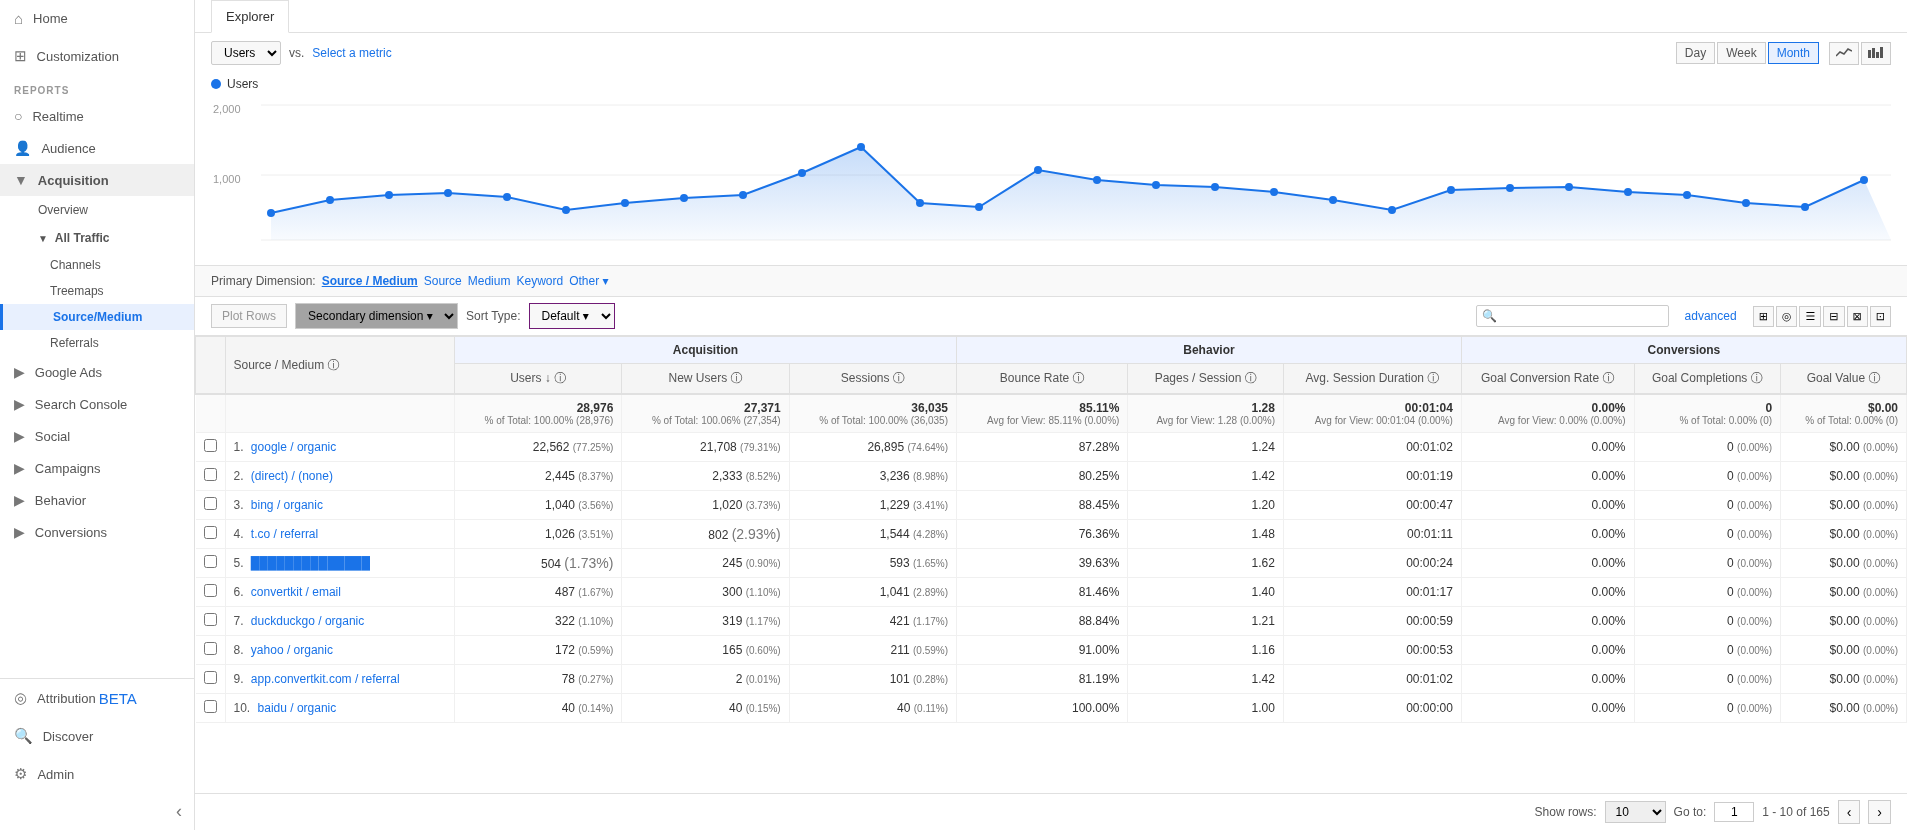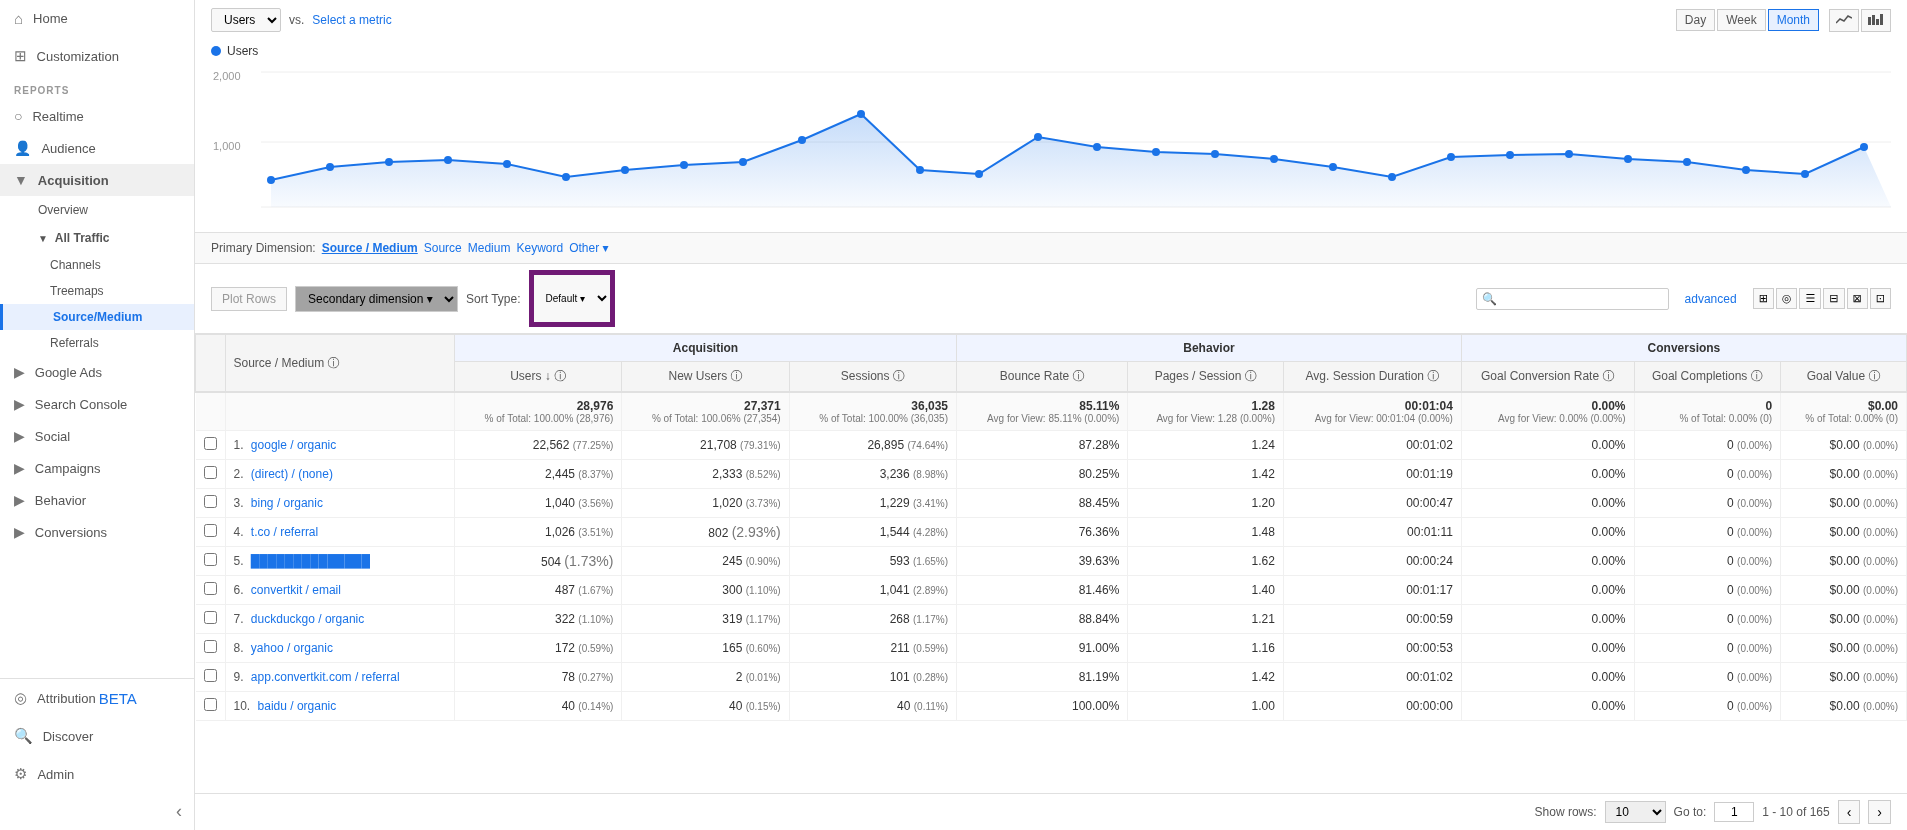--- a/index.html
+++ b/index.html
@@ -217,25 +217,25 @@
     }
     .secondary-dim-select {
       padding: 4px 8px;
       border: 1px solid #ccc;
       background: #a3a3a3;
       cursor: pointer;
       font-size: 12px;
     }
     .sort-type-label { font-size: 12px; color: #555; }
     .sort-type-select {
-      padding: 17px 8px;
-      border: 5px solid #701a75;
+      padding: 4px 8px;
+      border: 1px solid #701a75;
       background: #f8f8f8;
       cursor: pointer;
-      font-size: 10px;
+      font-size: 12px;
     }
     .search-box {
       margin-left: auto;
       display: flex;
       align-items: center;
       border: 1px solid #ccc;
       border-radius: 2px;
       background: #fff;
       padding: 3px 6px;
     }
@@ -425,20 +425,23 @@
       <span>Admin</span>
     </div>
     <div class="collapse-btn">
       <span>‹</span>
     </div>
   </div>
 </nav>
 
 <div id="main">
 
+  <div class="explorer-tabs">
+    <div class="explorer-tab active">Explorer</div>
+  </div>
 
 
   <div class="chart-controls">
     <select class="metric-select">
       <option>Users</option>
     </select>
     <span class="vs-text">vs.</span>
     <span class="select-metric">Select a metric</span>
     <div class="chart-time-btns">
       <button class="time-btn">Day</button>
@@ -837,21 +840,21 @@
       </td>
       <td class="num">
         <span>322</span>
         <span style="color:#777; font-size:10px;"> (1.10%)</span>
       </td>
       <td class="num">
         <span>319</span>
         <span style="color:#777; font-size:10px;"> (1.17%)</span>
       </td>
       <td class="num">
-        <span>268</span>
+        <span>421</span>
         <span style="color:#777; font-size:10px;"> (1.17%)</span>
       </td>
       <td class="num">88.84%</td>
       <td class="num">1.21</td>
       <td class="num">00:00:59</td>
       <td class="num">0.00%</td>
       <td class="num">
         <span>0</span>
         <span style="color:#777; font-size:10px;"> (0.00%)</span>
       </td>

